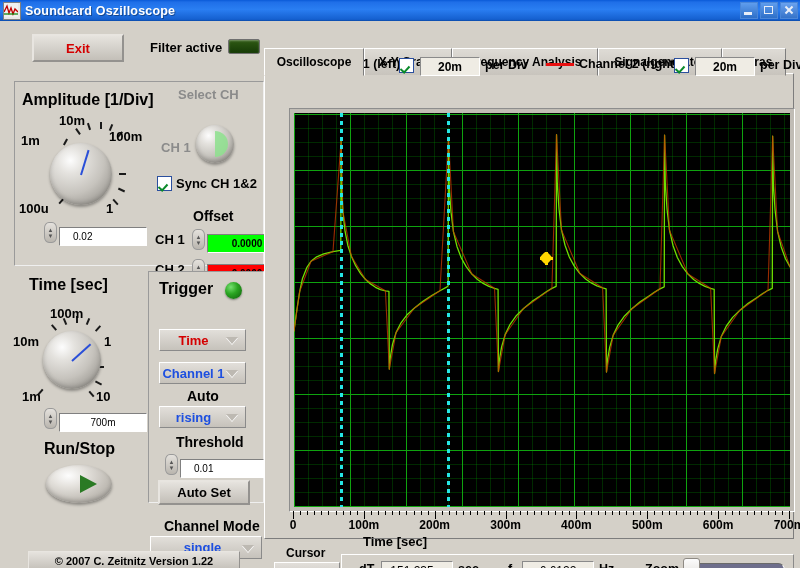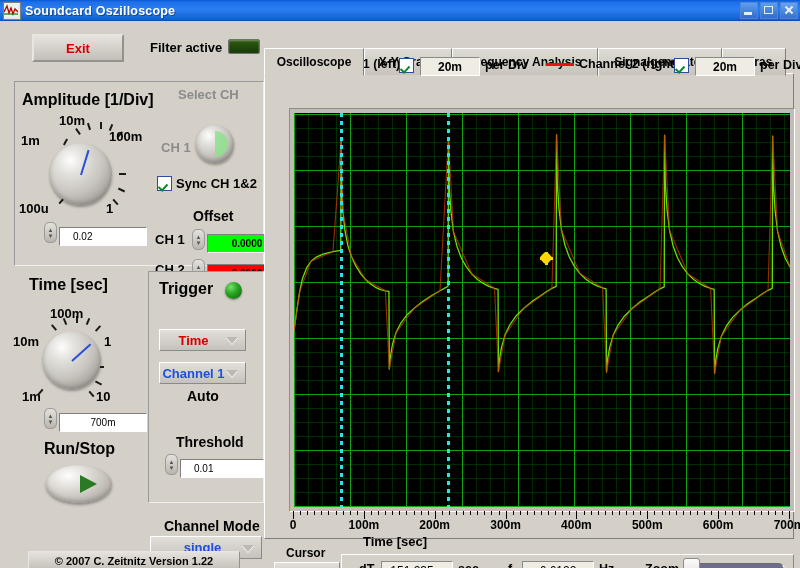--- a/index.html
+++ b/index.html
@@ -247,30 +247,35 @@
       <span style="margin-right:18px;">Time</span>
       <span class="arrow"></span>
     </div>
 
     <div class="combo" style="left:159px;top:341px;width:85px;height:20px;font-size:13px;color:#1d4fe0;">
       <span style="margin-right:18px;">Channel 1</span>
       <span class="arrow"></span>
     </div>
 
     <div class="lbl" style="left:187px;top:367px;font-size:14px;">Auto</div>
+    <div class="combo" style="left:159px;top:385px;width:85px;height:20px;font-size:13px;color:#1d4fe0;">
+      <span style="margin-right:18px;">rising</span>
+      <span class="arrow"></span>
+    </div>
 
     <div class="lbl" style="left:176px;top:413px;font-size:14px;">Threshold</div>
     <div class="num" style="left:165px;top:430px;">
       <div class="spin">
           <span>▲</span>
           <span>▼</span>
         </div>
       <div class="fld" style="width:56px;margin-left:2px;">0.01</div>
     </div>
 
+    <div class="btn" style="left:158px;top:459px;width:88px;height:21px;font-size:13px;color:#000;">Auto Set</div>
 
     <div class="lbl" style="left:44px;top:419px;font-size:16px;">Run/Stop</div>
     <div style="position:absolute;left:46px;top:444px;width:66px;height:38px;border-radius:50%/50%;
          background:radial-gradient(ellipse at 34% 28%,#fdfdfd 0%,#e3e0db 30%,#c2beb7 64%,#9b9892 100%);
          box-shadow:0 2px 3px rgba(0,0,0,.35), inset 0 -2px 4px rgba(0,0,0,.2);">
       <div style="position:absolute;left:34px;top:10px;width:0;height:0;
            border-top:9px solid transparent;border-bottom:9px solid transparent;border-left:17px solid #2a7a24;"></div>
     </div>
 
     <div class="lbl" style="left:164px;top:497px;font-size:14px;">Channel Mode</div>

